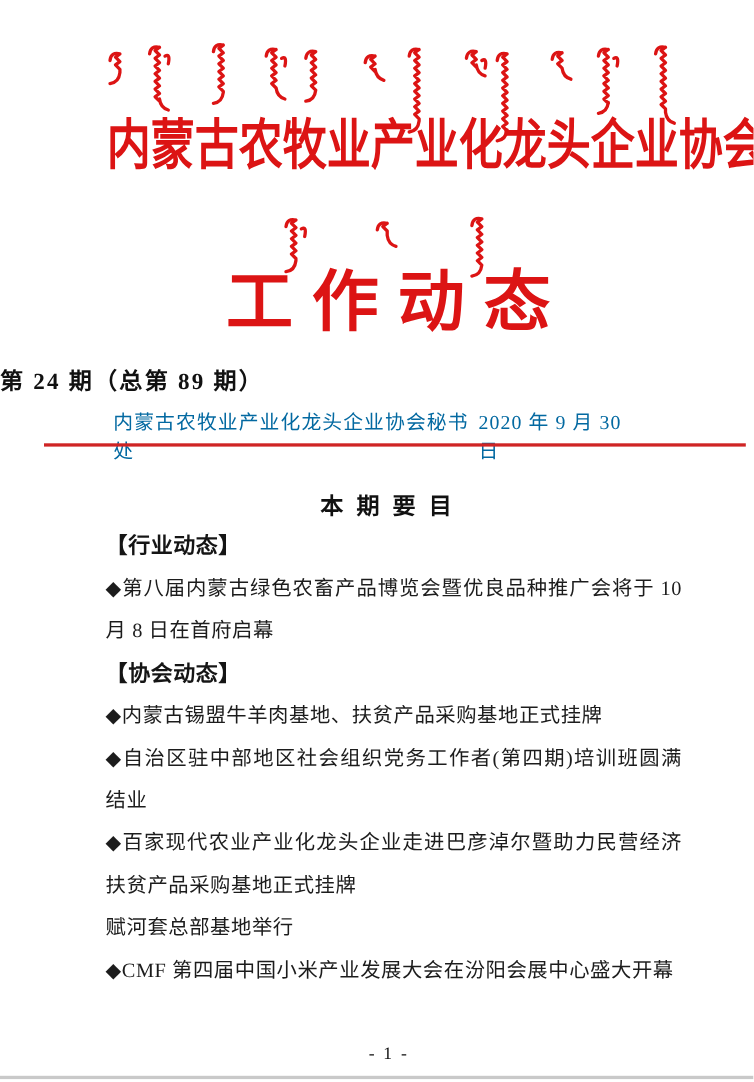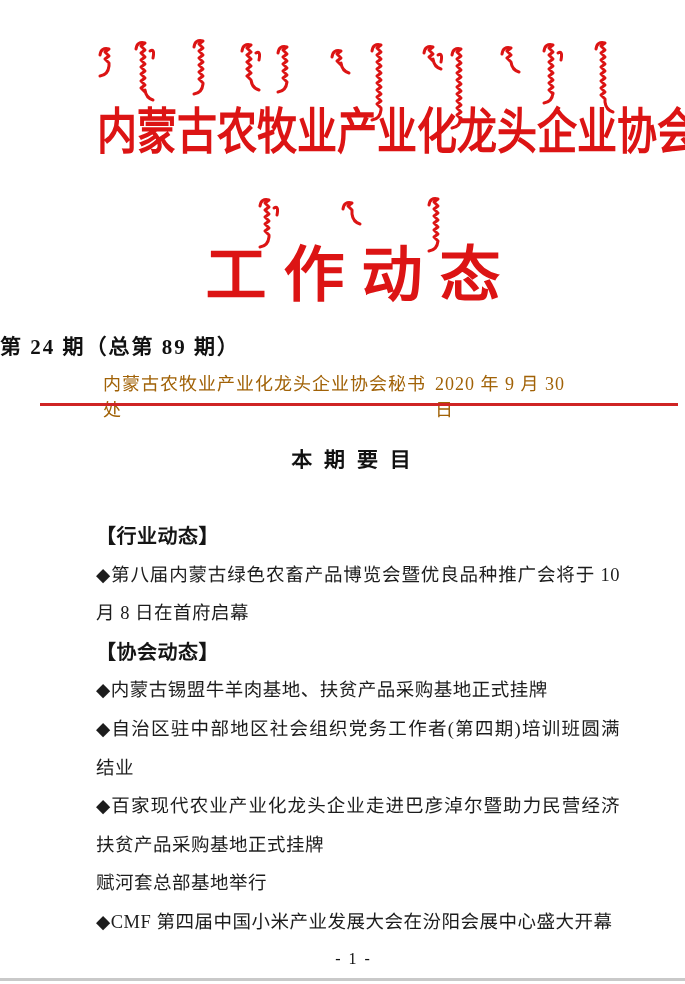--- a/index.html
+++ b/index.html
@@ -38,38 +38,38 @@
 
   .issue{
     position:absolute;top:330px;left:0;width:100%;
     font-size:21px;font-weight:700;letter-spacing:2px;color:#111;
   }
 
   .pubrow{
     position:absolute;top:369px;left:0;width:100%;
     display:flex;justify-content:flex-end;
     padding:0 100px 0 103px;
-    font-size:18px;letter-spacing:1px;color:#a16207;
+    font-size:18px;letter-spacing:1px;color:#0369a1;
   }
 
   .rule{
     position:absolute;top:403px;left:40px;width:638px;height:3px;
     background:var(--rule);
   }
 
   .toc-head{
     position:absolute;top:443px;left:0;width:100%;text-align:center;
     font-family:"Liberation Sans","DejaVu Sans",sans-serif;
     font-size:21px;font-weight:700;letter-spacing:3px;color:#111;
     padding-left:20px;
   }
 
   .toc{
     position:absolute;top:478px;left:96px;width:524px;
-    font-size:18.5px;letter-spacing:.5px;color:#1c1c1c;margin-top:39px;
+    font-size:18.5px;letter-spacing:.5px;color:#1c1c1c;
   }
   .sec-title{
     font-family:"Liberation Sans","DejaVu Sans",sans-serif;
     font-weight:700;font-size:20px;letter-spacing:.5px;color:#151515;
     line-height:38.6px;white-space:nowrap;
   }
   .line{line-height:38.6px;white-space:nowrap;}
   .line.full{
     white-space:normal;
     text-align:justify;

